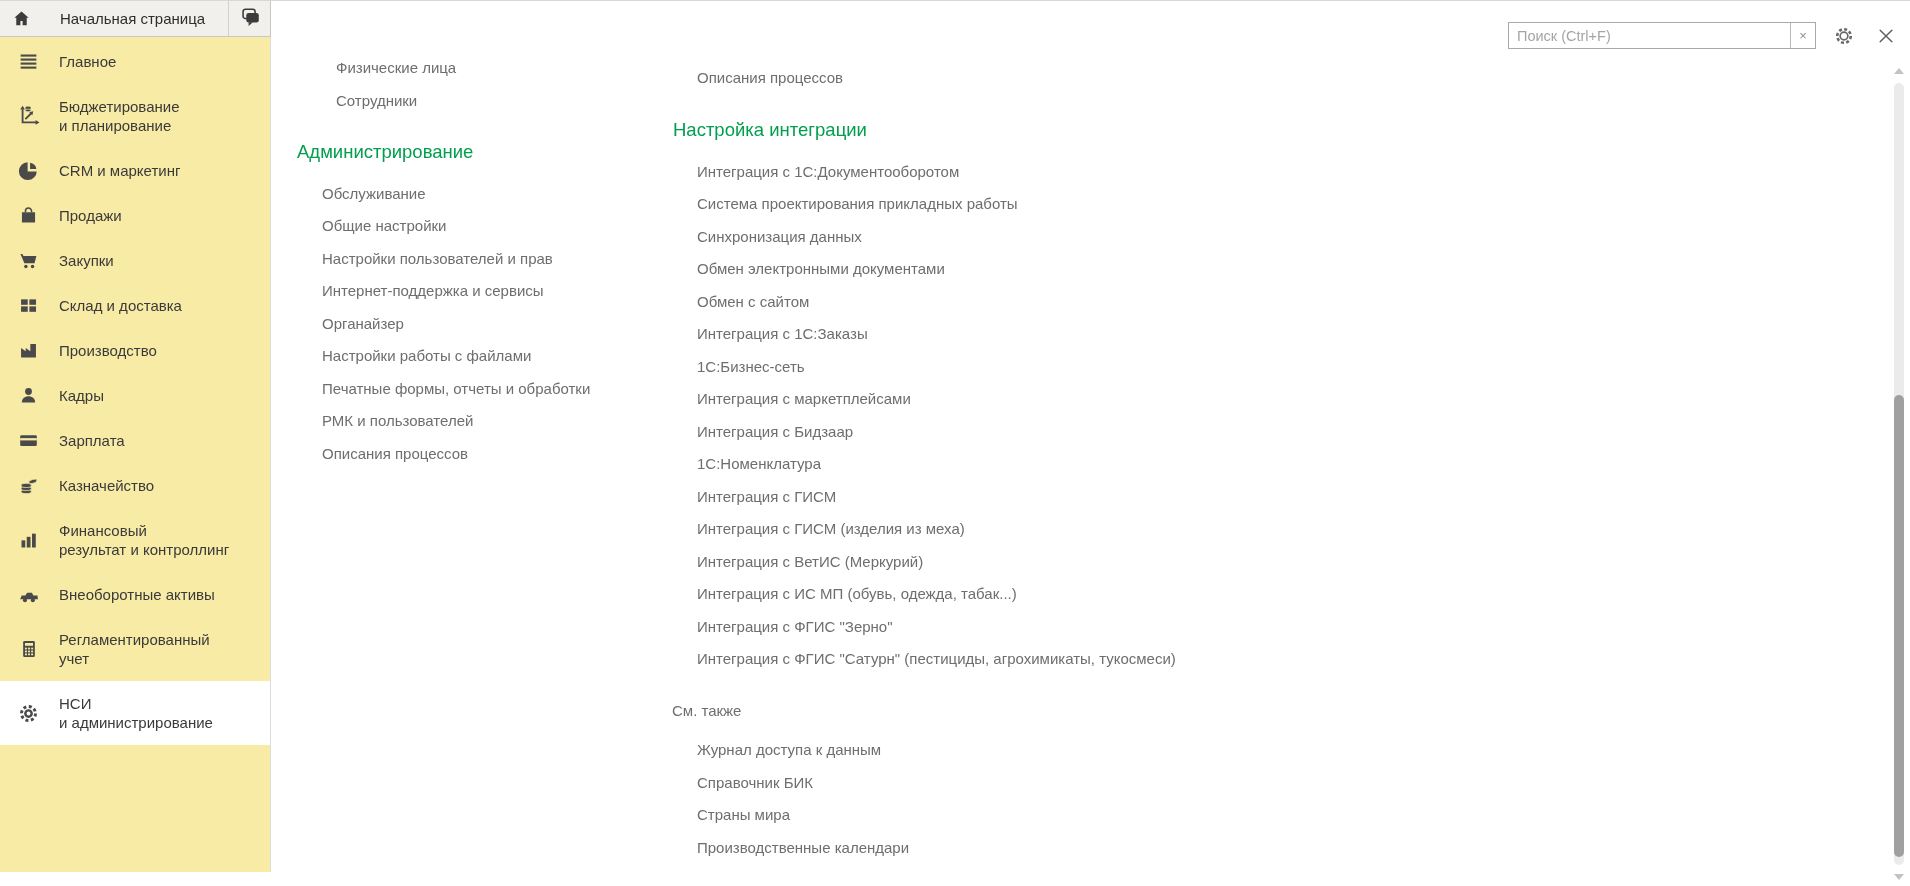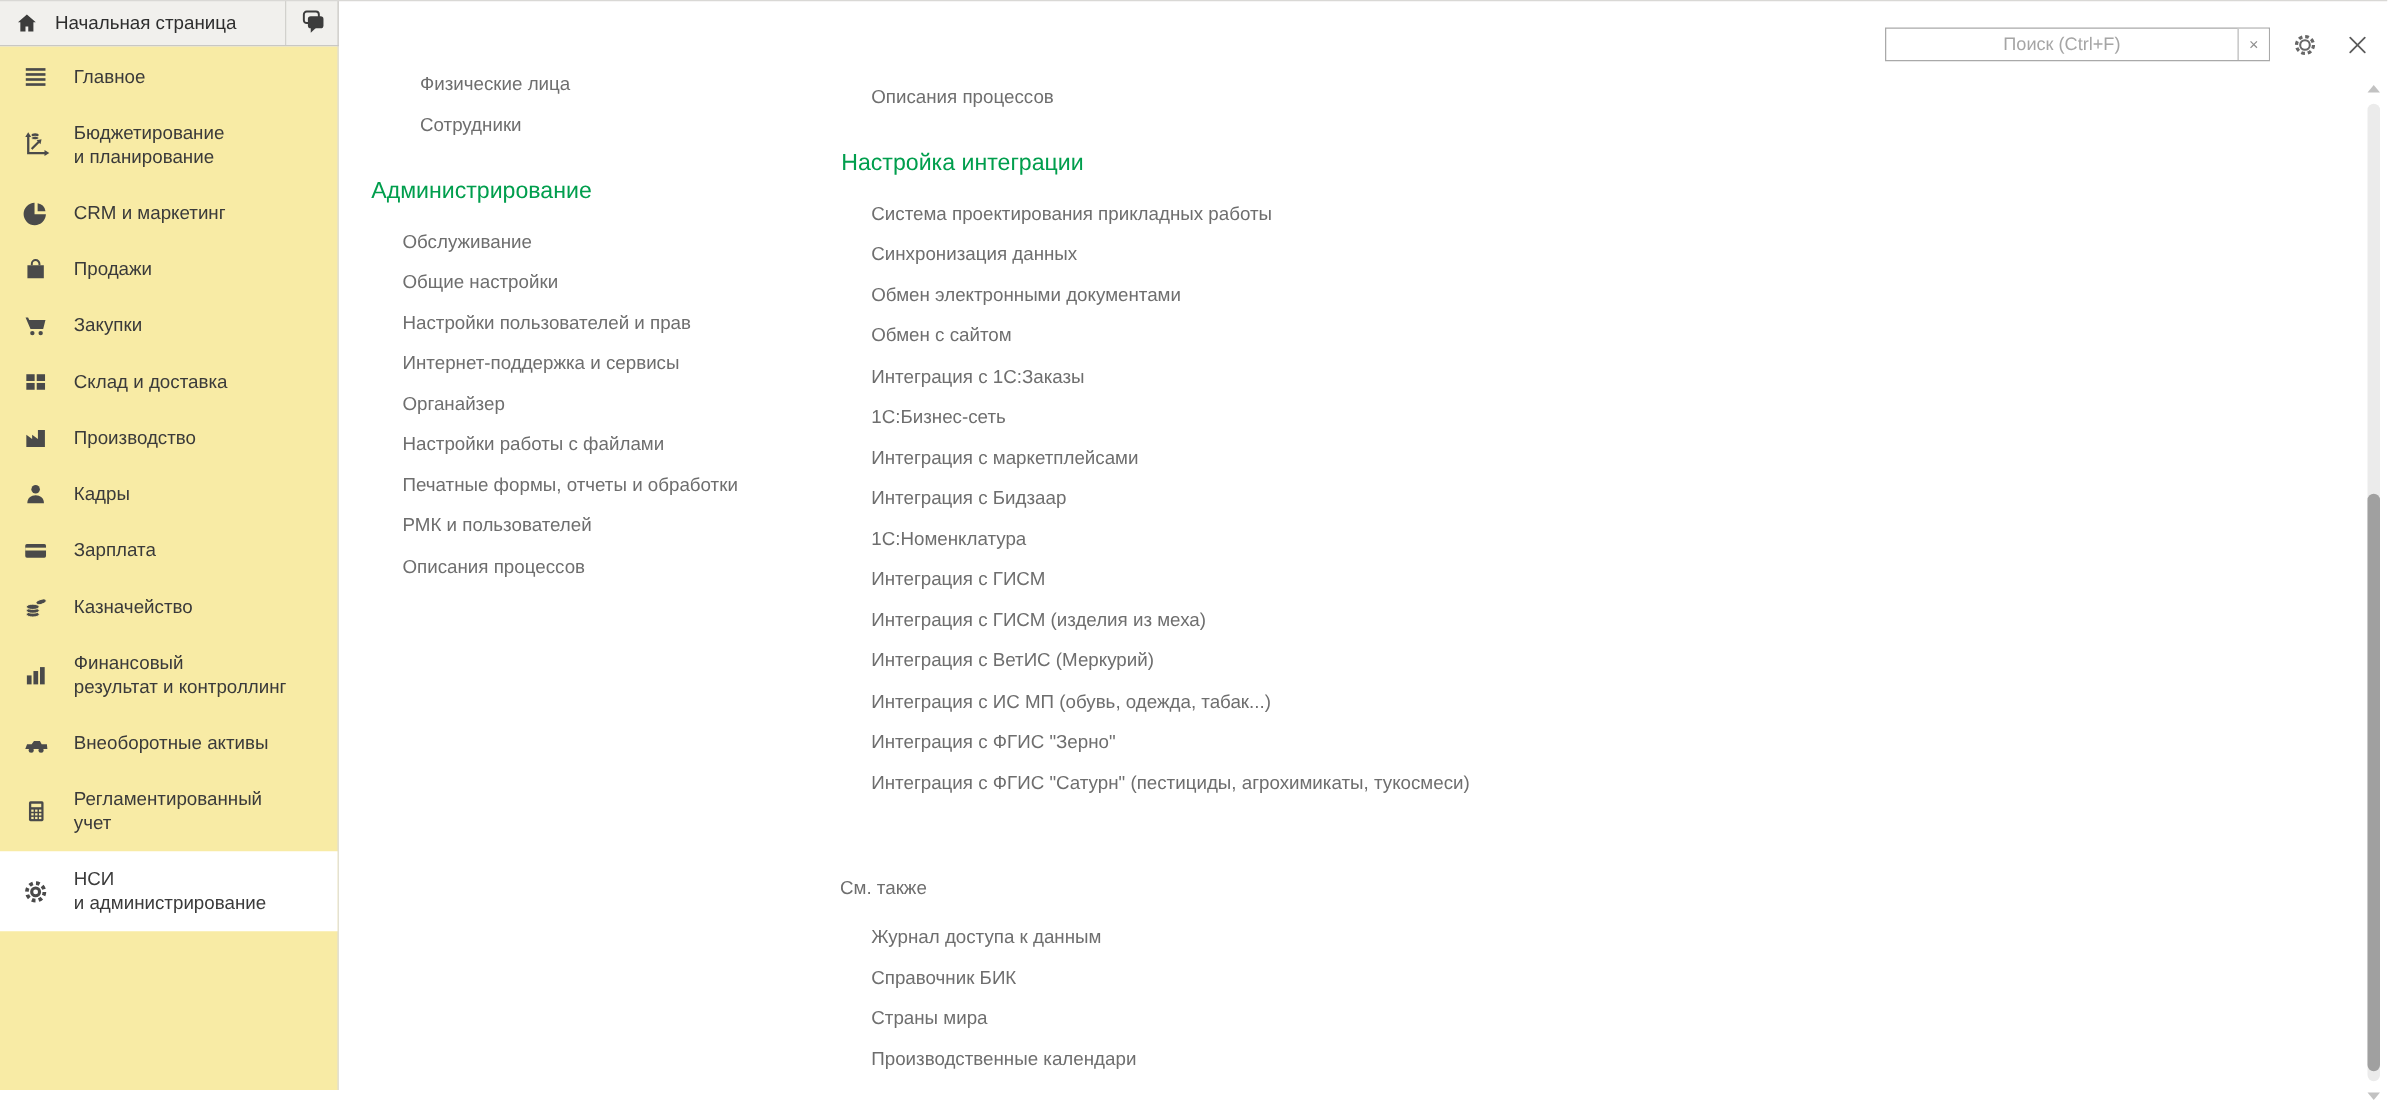--- a/index.html
+++ b/index.html
@@ -16,21 +16,21 @@
     -webkit-font-smoothing:antialiased;
   }
   .top-border{position:absolute;top:0;left:0;width:100%;height:1px;background:#d9d8d5;z-index:9}
 
   
   .tabbar{
     position:absolute;top:0;left:0;width:271px;height:37px;
     background:#f1f0ed;border-right:1px solid #c9c8c4;border-bottom:1px solid #c9c8c4;
     display:flex;align-items:stretch;z-index:5;
   }
-  .tab-home{display:flex;align-items:center;gap:13px;padding-left:12px;flex:1;cursor:pointer}
+  .tab-home{display:flex;align-items:center;gap:29px;padding-left:12px;flex:1;cursor:pointer}
   .tab-title{font-size:15px;color:#2e2e2e;white-space:nowrap}
   .tab-divider{width:1px;background:#d2d1cd}
   .chat-btn{width:41px;display:flex;align-items:center;justify-content:center;cursor:pointer}
 
   
   .sidebar{
     position:absolute;top:37px;left:0;width:271px;height:835px;
     background:var(--sidebar-bg);border-right:1px solid #dcdcda;
     padding-top:2px;z-index:4;
   }
@@ -40,21 +40,21 @@
   .side-icon{width:27px;display:flex;justify-content:center;align-items:center;flex:none}
   .side-label{margin-left:17px;font-size:15px;line-height:19.5px;color:#3a3a3a;white-space:pre-line}
 
   
   .search-wrap{
     position:absolute;left:1508px;top:22px;width:308px;height:27px;
     border:1px solid #a9a9a9;background:#fff;display:flex;z-index:6;
   }
   .search-input{
     flex:1;border:none;outline:none;padding:0 8px;font-size:14.5px;
-    font-family:inherit;color:#b91c1c;background:transparent;min-width:0;text-align:center;
+    font-family:inherit;color:#b91c1c;background:transparent;min-width:0;
   }
   .search-input::placeholder{color:#a5a5a5}
   .search-clear{
     width:25px;border-left:1px solid #bbbbbb;display:flex;align-items:center;
     justify-content:center;color:#8f8f8f;font-size:13px;cursor:pointer;background:#fff;flex:none;
   }
   .icon-btn{position:absolute;width:26px;height:26px;display:flex;align-items:center;justify-content:center;cursor:pointer;z-index:6}
   #gear-btn{left:1831px;top:23px}
   #close-btn{left:1873px;top:23px}
 
@@ -326,20 +326,21 @@
     <div class="link">Описания процессов</div>
   </div>
 
 <div class="links" id="col2-top">
     <div class="link">Описания процессов</div>
   </div>
 
 <div class="head-green" id="col2-head">Настройка интеграции</div>
 
 <div class="links" id="col2-list">
+    <div class="link">Интеграция с 1С:Документооборотом</div>
     <div class="link">Система проектирования прикладных работы</div>
     <div class="link">Синхронизация данных</div>
     <div class="link">Обмен электронными документами</div>
     <div class="link">Обмен с сайтом</div>
     <div class="link">Интеграция с 1С:Заказы</div>
     <div class="link">1С:Бизнес-сеть</div>
     <div class="link">Интеграция с маркетплейсами</div>
     <div class="link">Интеграция с Бидзаар</div>
     <div class="link">1С:Номенклатура</div>
     <div class="link">Интеграция с ГИСМ</div>

